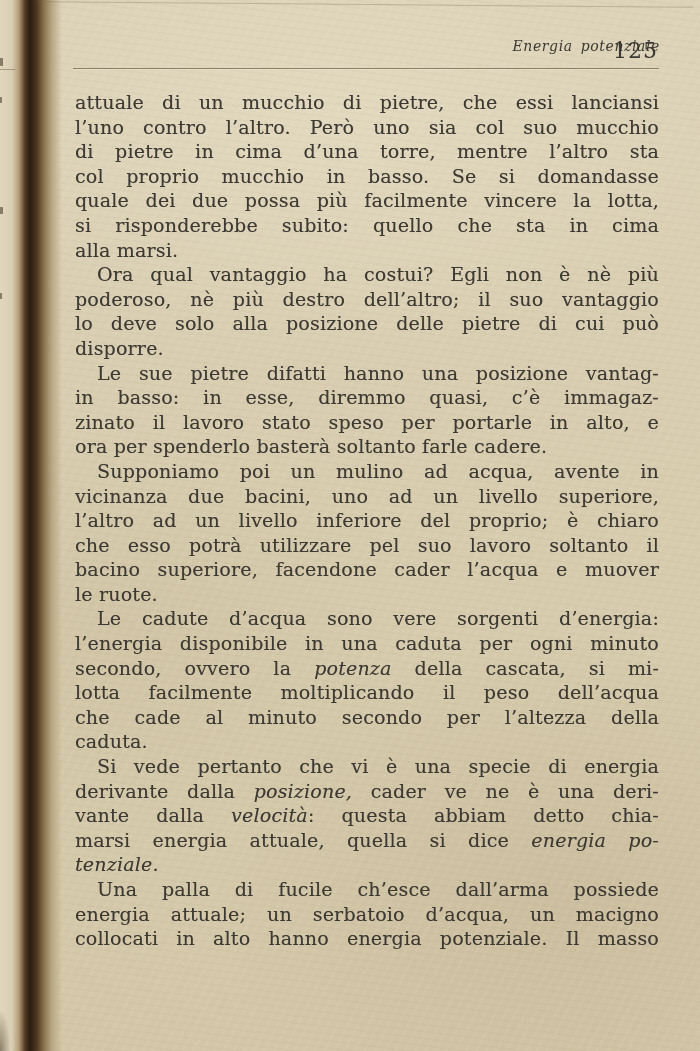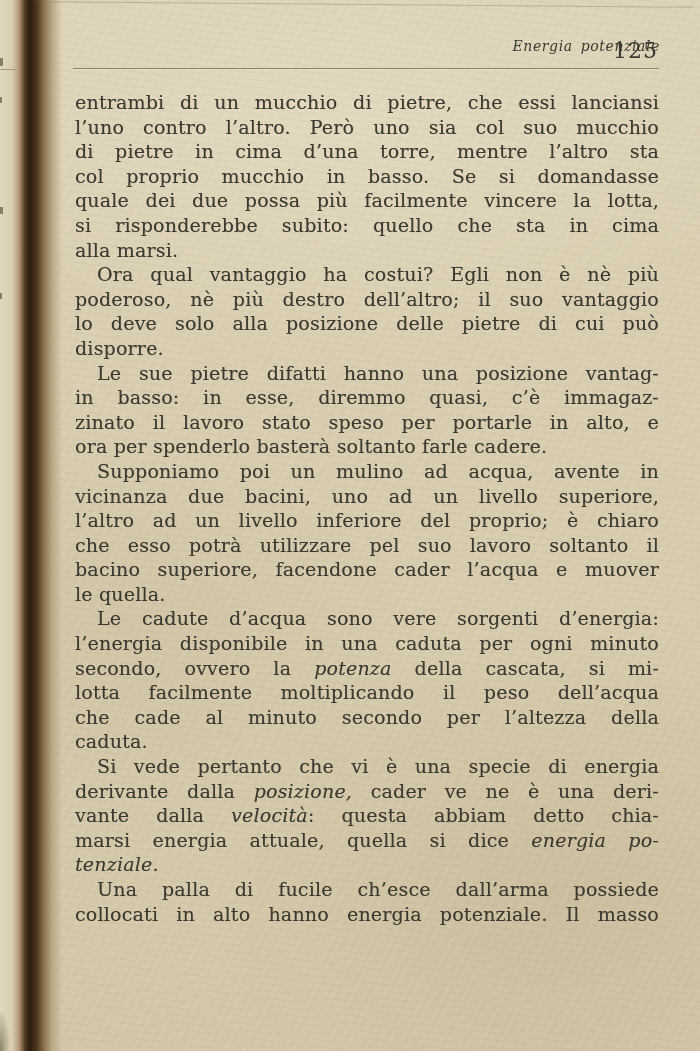--- a/index.html
+++ b/index.html
@@ -100,21 +100,21 @@
   <div class="corner-shadow"></div>
 
   <div class="header">
     <div class="title">Energia potenziale</div>
     <div class="pagenum">125</div>
   </div>
   <div class="rule"></div>
 
   <div class="body">
       <div>
-        <div class="line"><span>entrambi di un mucchio di pietre, che essi lanciansi</span></div>
+        <div class="line"><span>attuale di un mucchio di pietre, che essi lanciansi</span></div>
         <div class="line"><span>l’uno contro l’altro. Però uno sia col suo mucchio</span></div>
         <div class="line"><span>di pietre in cima d’una torre, mentre l’altro sta</span></div>
         <div class="line"><span>col proprio mucchio in basso. Se si domandasse</span></div>
         <div class="line"><span>quale dei due possa più facilmente vincere la lotta,</span></div>
         <div class="line"><span>si risponderebbe subito: quello che sta in cima</span></div>
         <div class="line end"><span>alla marsi.</span></div>
       </div>
       <div>
         <div class="line indent"><span>Ora qual vantaggio ha costui? Egli non è nè più</span></div>
         <div class="line"><span>poderoso, nè più destro dell’altro; il suo vantaggio</span></div>
@@ -126,35 +126,36 @@
         <div class="line"><span>in basso: in esse, diremmo quasi, c’è immagaz-</span></div>
         <div class="line"><span>zinato il lavoro stato speso per portarle in alto, e</span></div>
         <div class="line end"><span>ora per spenderlo basterà soltanto farle cadere.</span></div>
       </div>
       <div>
         <div class="line indent"><span>Supponiamo poi un mulino ad acqua, avente in</span></div>
         <div class="line"><span>vicinanza due bacini, uno ad un livello superiore,</span></div>
         <div class="line"><span>l’altro ad un livello inferiore del proprio; è chiaro</span></div>
         <div class="line"><span>che esso potrà utilizzare pel suo lavoro soltanto il</span></div>
         <div class="line"><span>bacino superiore, facendone cader l’acqua e muover</span></div>
-        <div class="line end"><span>le quella.</span></div>
+        <div class="line end"><span>le ruote.</span></div>
       </div>
       <div>
         <div class="line indent"><span>Le cadute d’acqua sono vere sorgenti d’energia:</span></div>
         <div class="line"><span>l’energia disponibile in una caduta per ogni minuto</span></div>
         <div class="line"><span>secondo, ovvero la </span><span class="it">potenza</span><span> della cascata, si mi-</span></div>
         <div class="line"><span>lotta facilmente moltiplicando il peso dell’acqua</span></div>
         <div class="line"><span>che cade al minuto secondo per l’altezza della</span></div>
         <div class="line end"><span>caduta.</span></div>
       </div>
       <div>
         <div class="line indent"><span>Si vede pertanto che vi è una specie di energia</span></div>
         <div class="line"><span>derivante dalla </span><span class="it">posizione,</span><span> cader ve ne è una deri-</span></div>
         <div class="line"><span>vante dalla </span><span class="it">velocità</span><span>: questa abbiam detto chia-</span></div>
         <div class="line"><span>marsi energia attuale, quella si dice </span><span class="it">energia po-</span></div>
         <div class="line end"><span class="it">tenziale.</span></div>
       </div>
       <div>
         <div class="line indent"><span>Una palla di fucile ch’esce dall’arma possiede</span></div>
+        <div class="line"><span>energia attuale; un serbatoio d’acqua, un macigno</span></div>
         <div class="line"><span>collocati in alto hanno energia potenziale. Il masso</span></div>
       </div>
     </div>
 </div>
 
 </body></html>

